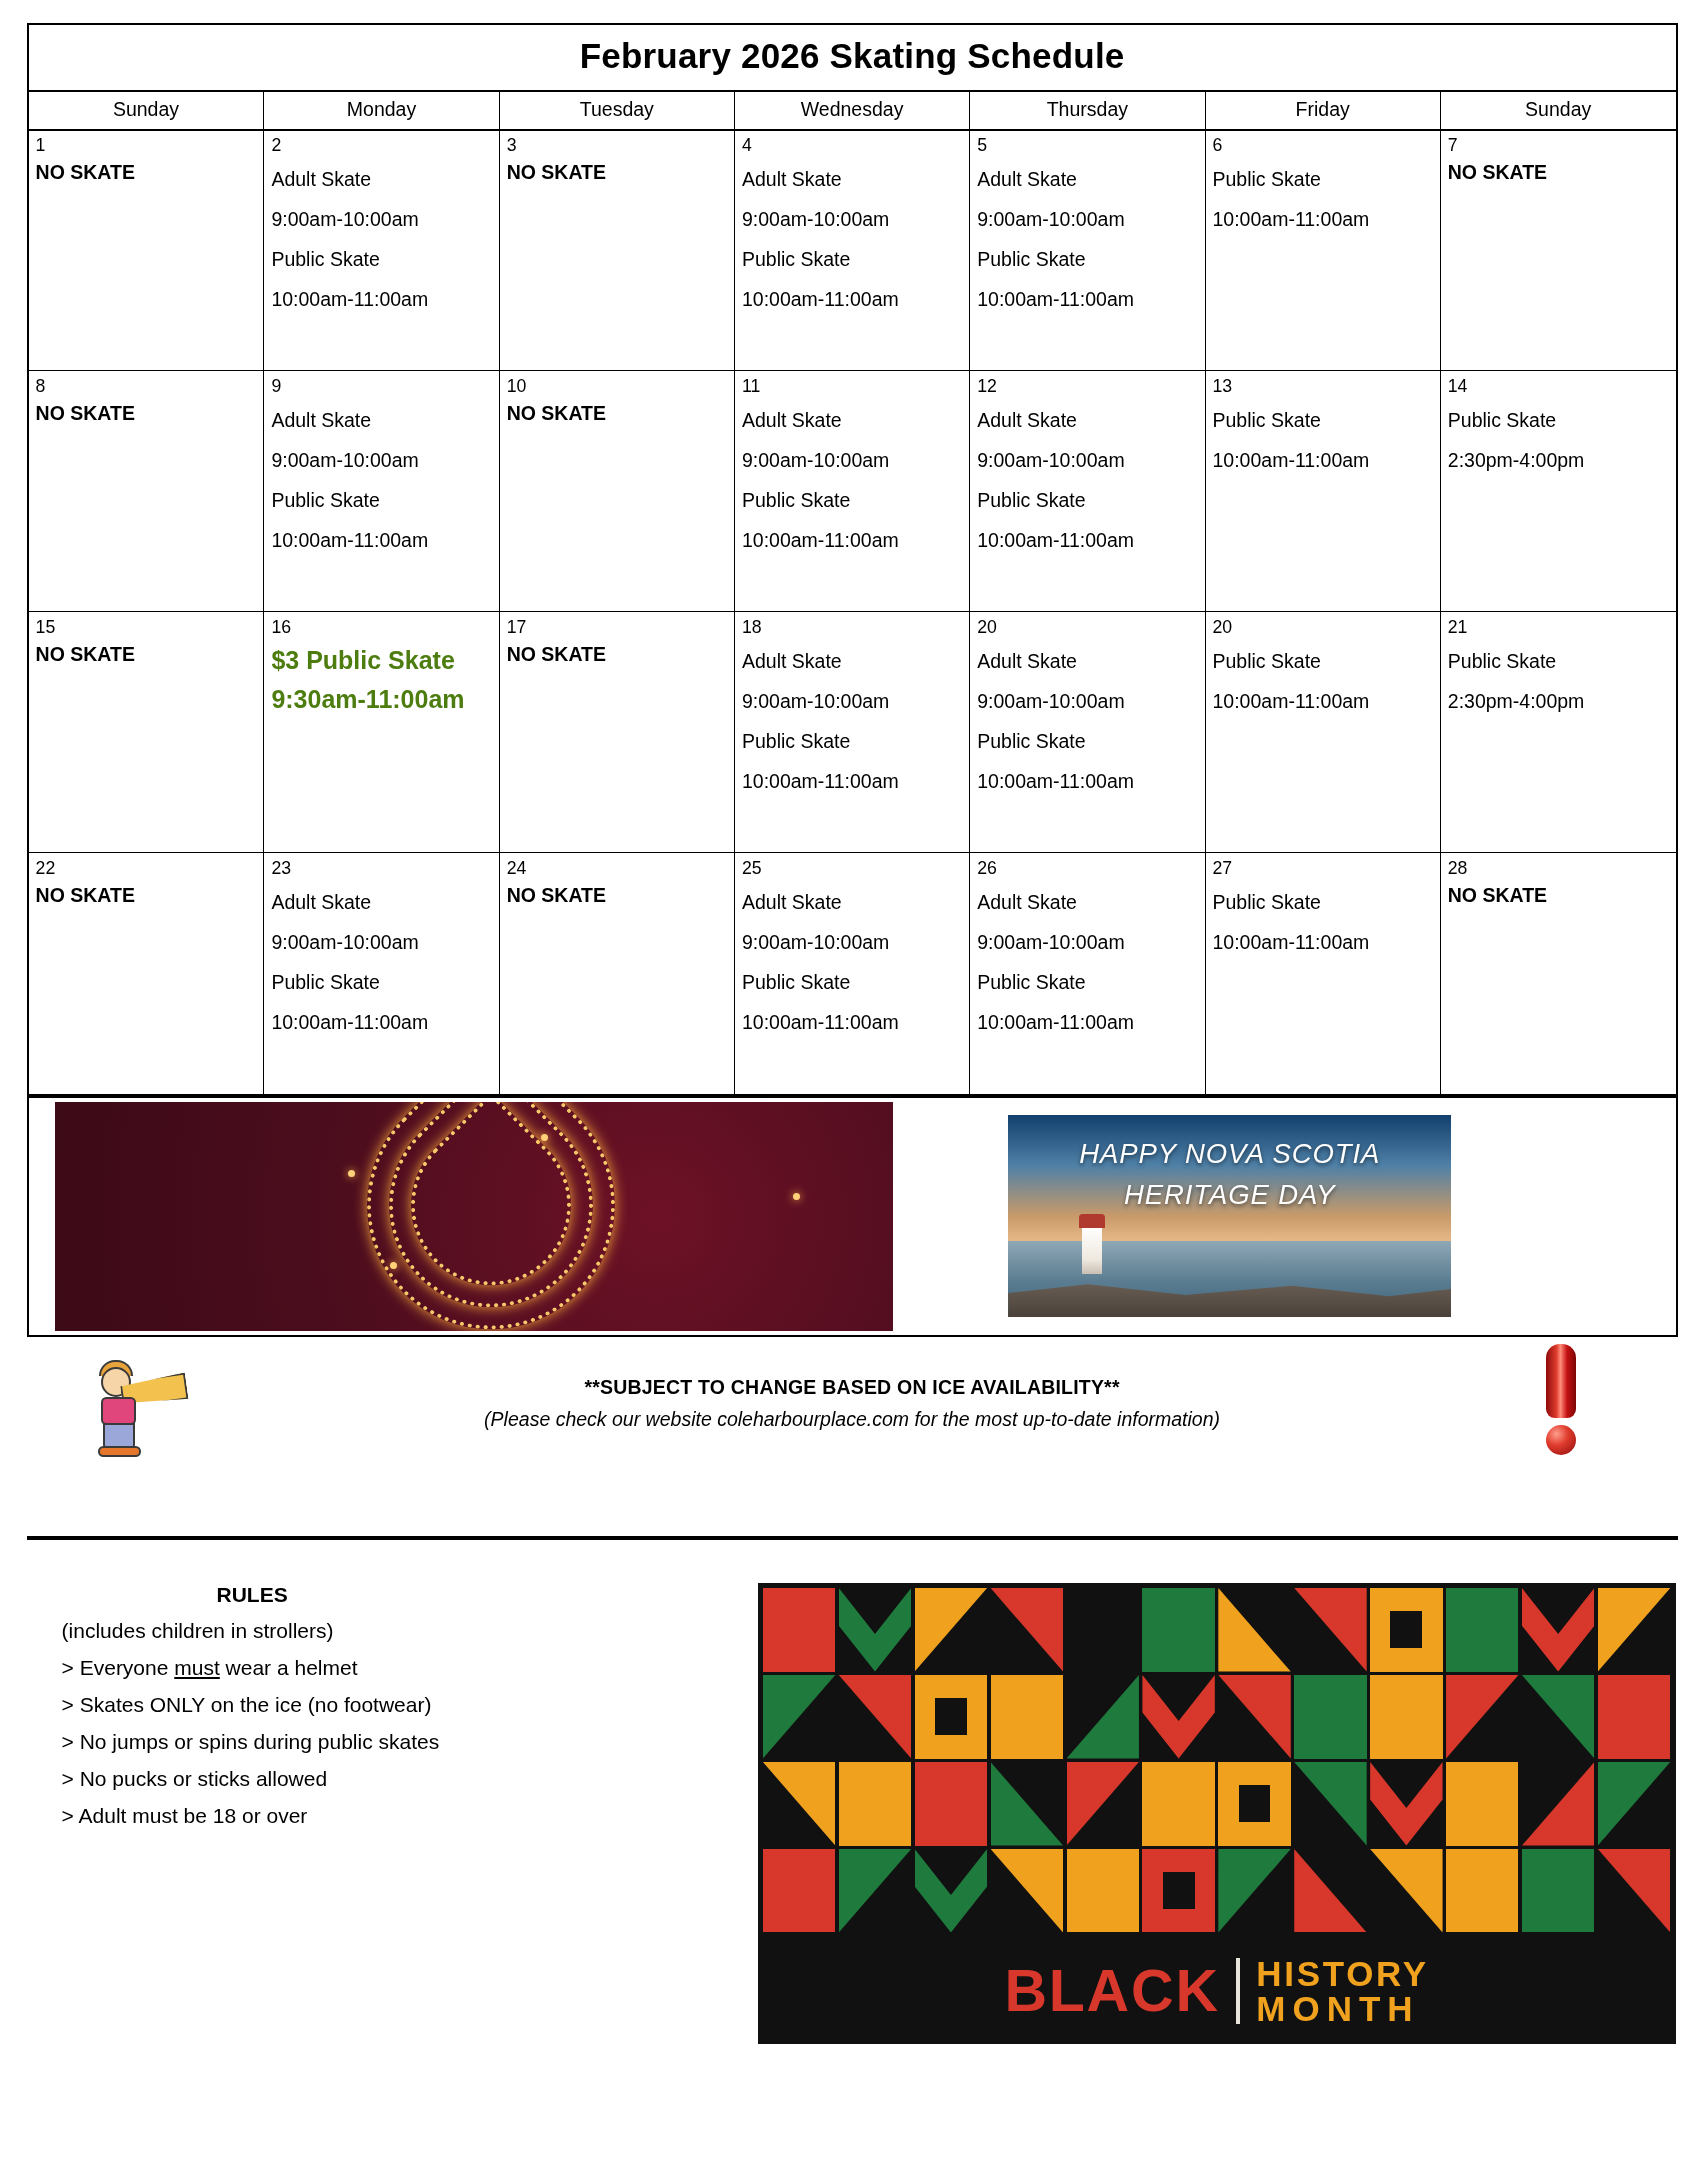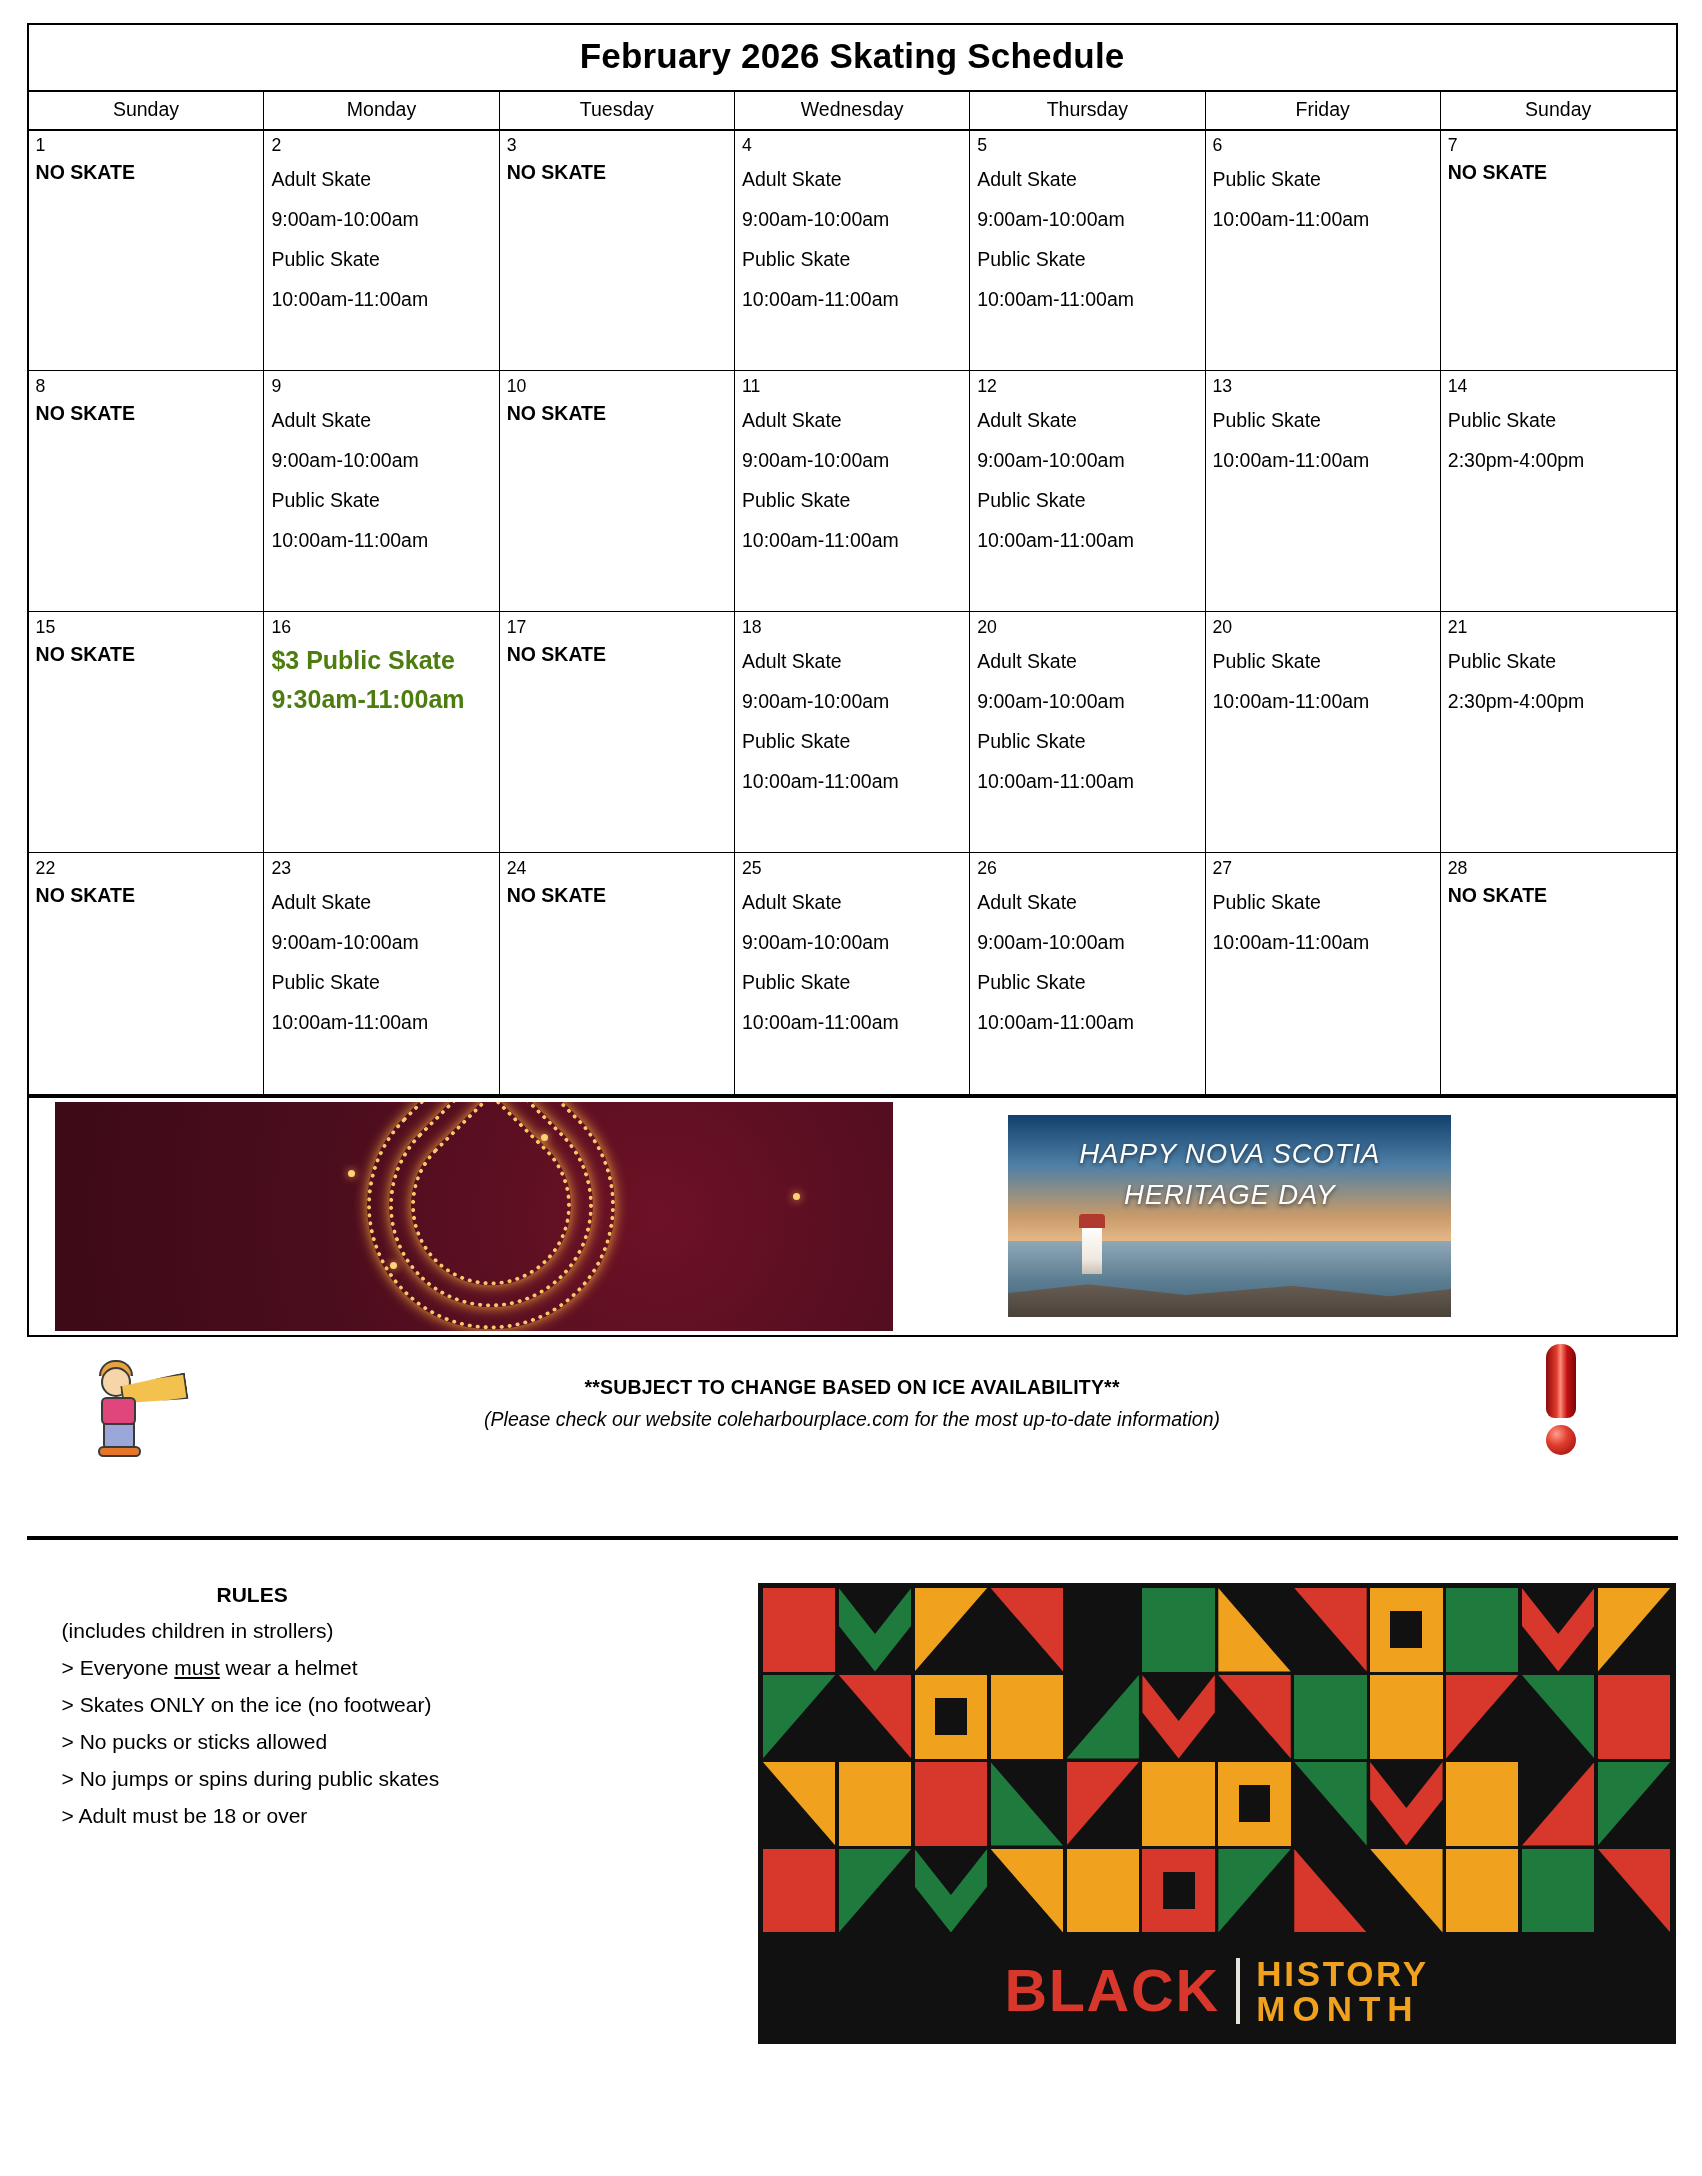--- a/index.html
+++ b/index.html
@@ -566,22 +566,22 @@
 
   <div class="divider"></div>
 
   <div class="bottom">
     <div class="rules">
       <div class="rules-title">RULES</div>
       <div id="rules-list">
           <div class="rules-line">(includes children in strollers)</div>
           <div class="rules-line"><span>&gt; Everyone </span><u>must</u><span> wear a helmet</span></div>
           <div class="rules-line">&gt; Skates ONLY on the ice (no footwear)</div>
+          <div class="rules-line">&gt; No jumps or spins during public skates</div>
           <div class="rules-line">&gt; No pucks or sticks allowed</div>
-          <div class="rules-line">&gt; No jumps or spins during public skates</div>
           <div class="rules-line">&gt; Adult must be 18 or over</div>
         </div>
     </div>
 
     <div class="bhm">
       <div class="bhm-card">
         <div class="bhm-pattern" id="bhm-pattern">
             <div class="" style="background: rgb(216, 56, 43);"></div>
             <div class="chev" style="background: rgb(31, 122, 61);"></div>
             <div class="tri-ul" style="background: rgb(240, 162, 30);"></div>

